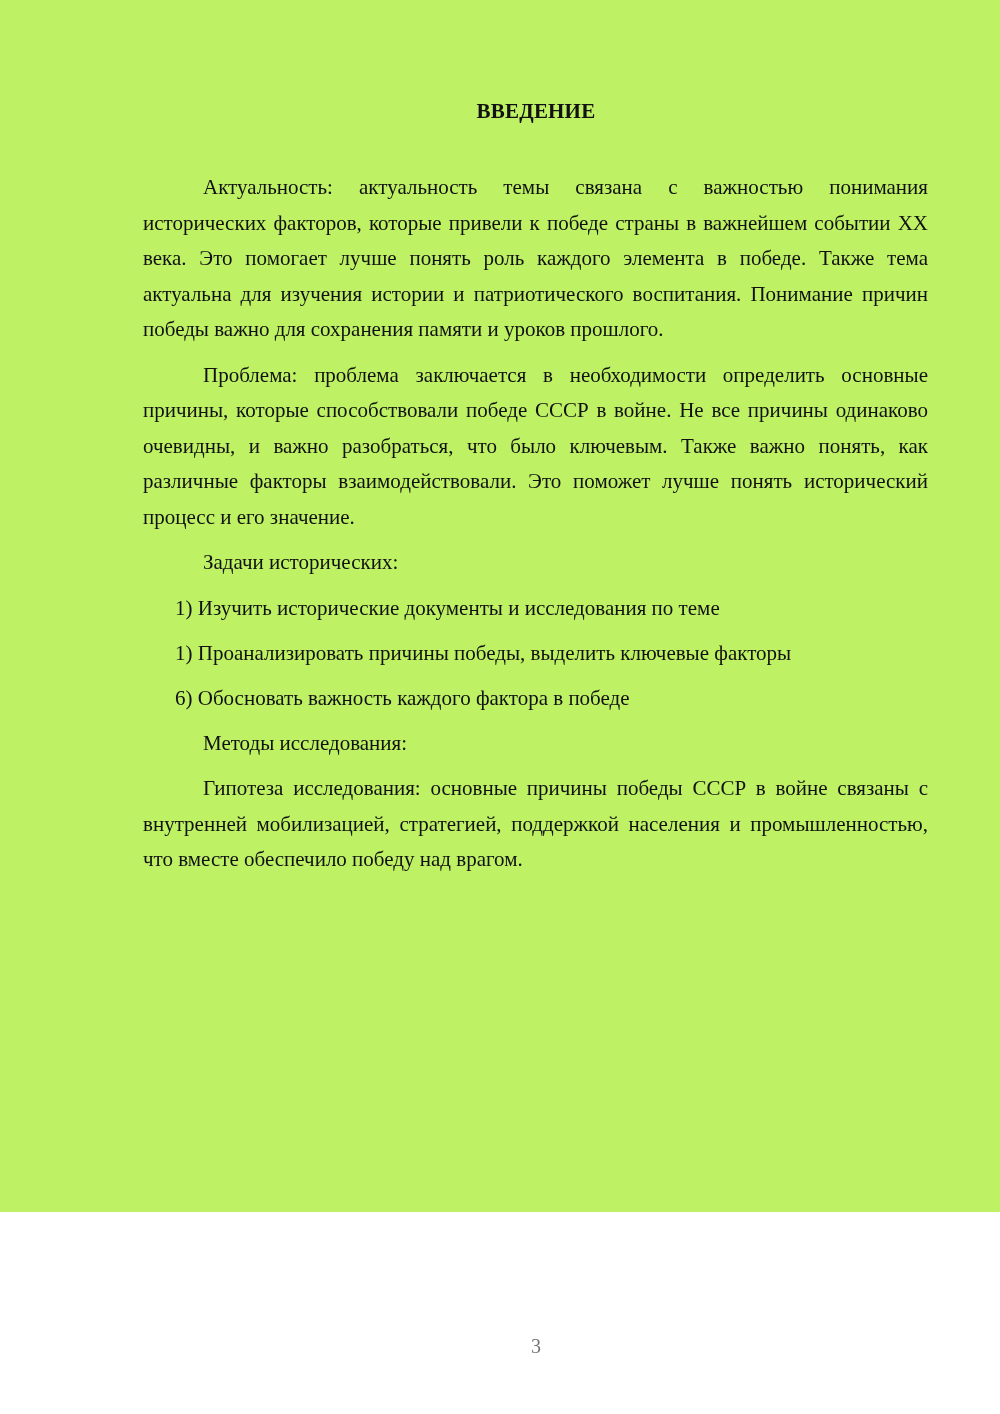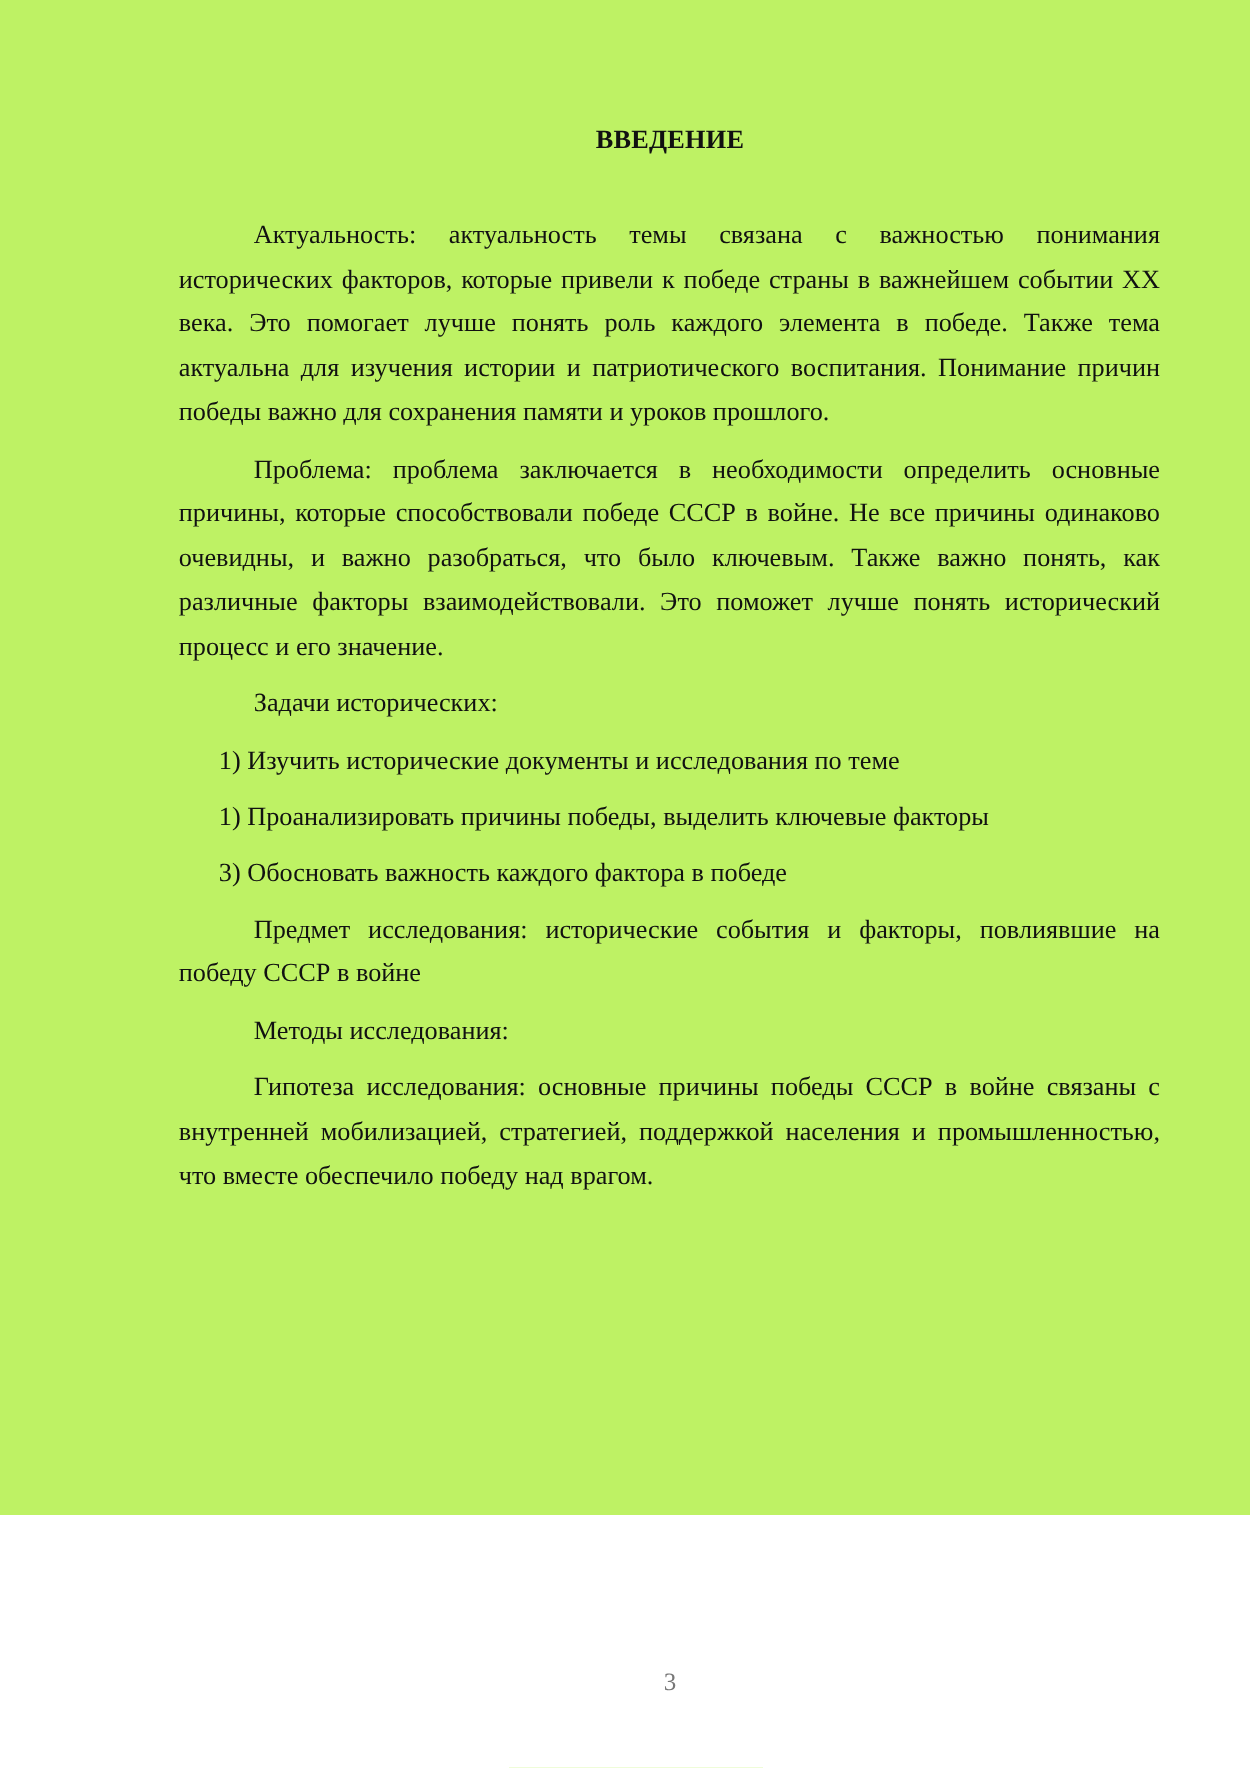--- a/index.html
+++ b/index.html
@@ -32,22 +32,21 @@
   <div class="title">ВВЕДЕНИЕ</div>
 
   <div class="content">
     <p class="para">Актуальность: актуальность темы связана с важностью понимания исторических факторов, которые привели к победе страны в важнейшем событии XX века. Это помогает лучше понять роль каждого элемента в победе. Также тема актуальна для изучения истории и патриотического воспитания. Понимание причин победы важно для сохранения памяти и уроков прошлого.</p>
     <p class="para">Проблема: проблема заключается в необходимости определить основные причины, которые способствовали победе СССР в войне. Не все причины одинаково очевидны, и важно разобраться, что было ключевым. Также важно понять, как различные факторы взаимодействовали. Это поможет лучше понять исторический процесс и его значение.</p>
     <p class="para">Задачи исторических:</p>
 
     <div>
       <p class="item">1) Изучить исторические документы и исследования по теме</p>
       <p class="item">1) Проанализировать причины победы, выделить ключевые факторы</p>
-      <p class="item">3) Обосновать важность каждого фактора в победе</p>
+      <p class="item">6) Обосновать важность каждого фактора в победе</p>
     </div>
 
-    <p class="para">Предмет исследования: исторические события и факторы, повлиявшие на победу СССР в войне</p>
     <p class="para">Методы исследования:</p>
     <p class="para">Гипотеза исследования: основные причины победы СССР в войне связаны с внутренней мобилизацией, стратегией, поддержкой населения и промышленностью, что вместе обеспечило победу над врагом.</p>
   </div>
 
   <div class="pagenum">3</div>
 </div>
 
 </body></html>

